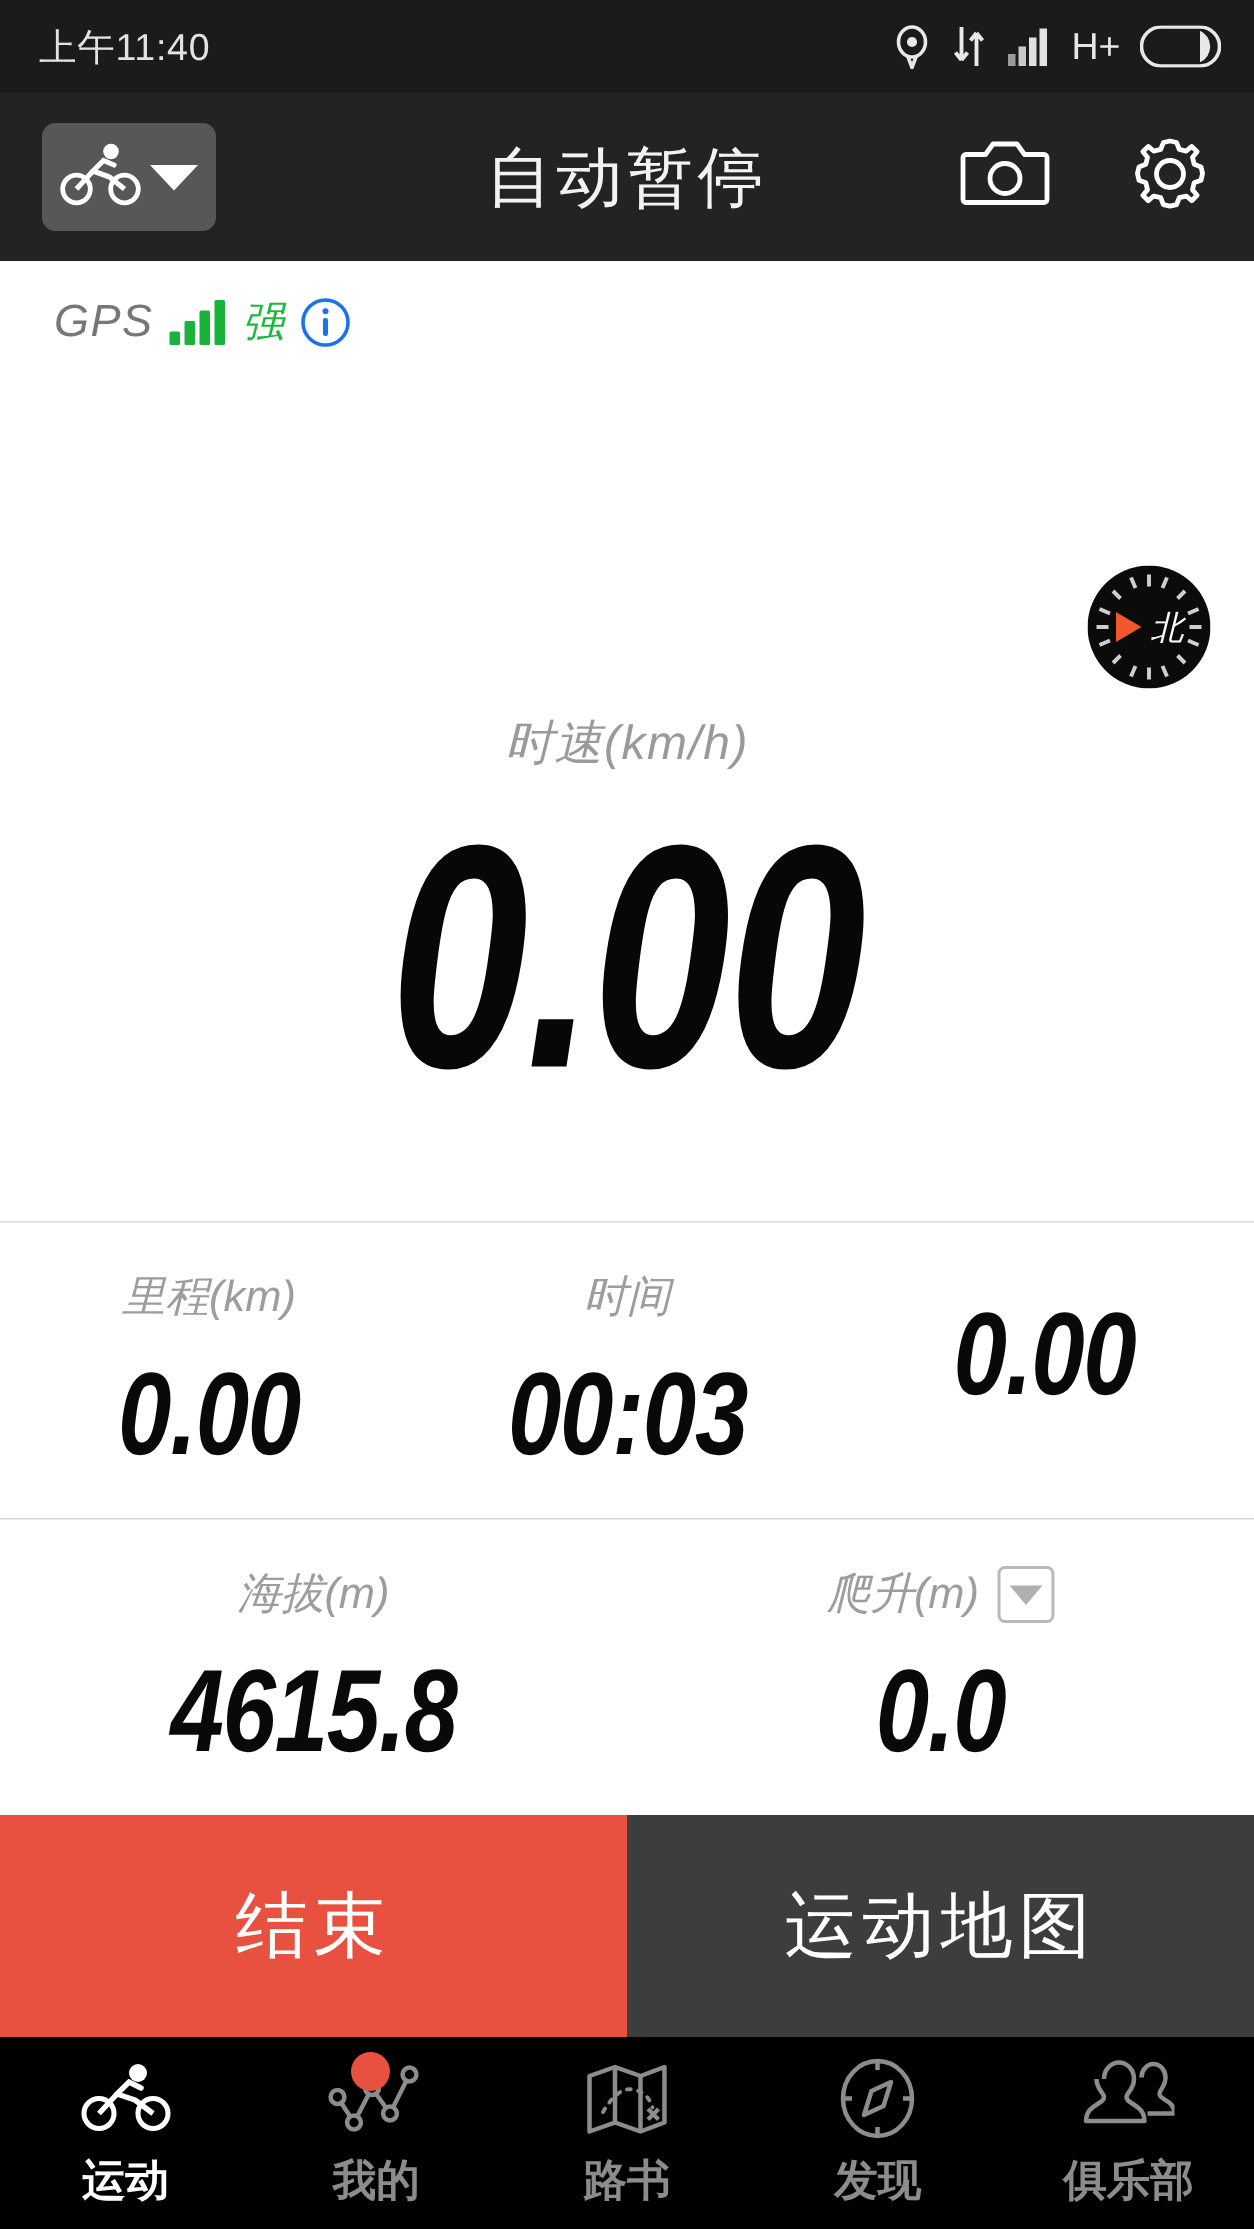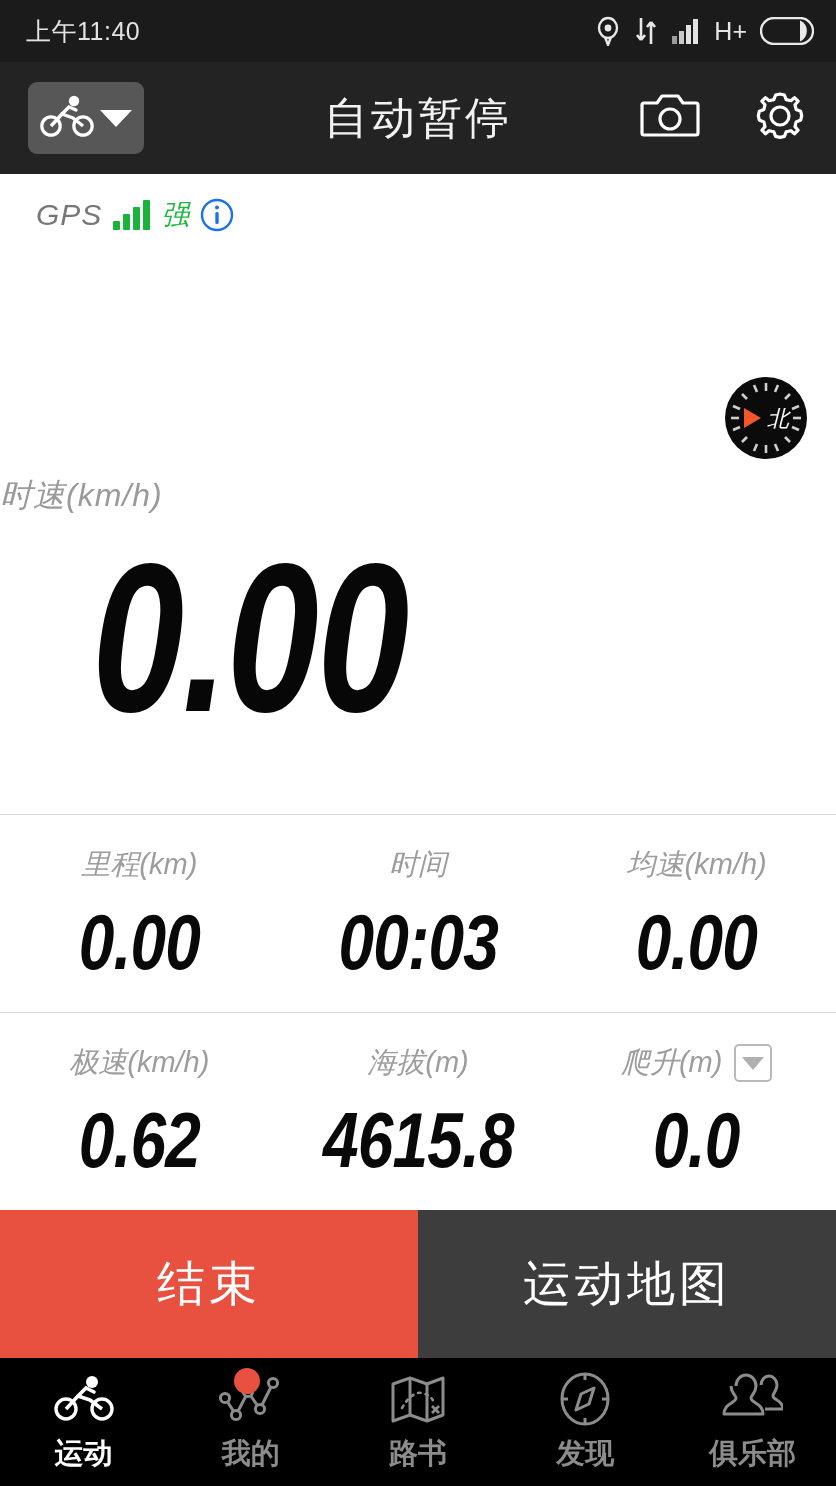--- a/index.html
+++ b/index.html
@@ -47,21 +47,21 @@
   .gps-row { position:absolute; top:22px; left:36px; display:flex; align-items:center; gap:11px; }
   .gps-text { font-size:30px; color:#777; letter-spacing:1px; }
   .gps-bars { display:flex; align-items:flex-end; gap:3px; height:30px; }
   .gps-bars i { width:7px; background:#19b33c; display:block; border-radius:1px; }
   .gps-strong { font-size:28px; color:#1fb83f; }
   .info-icon { width:34px;height:34px; }
 
   .compass { position:absolute; top:203px; right:29px; width:82px; height:82px; }
 
   
-  .speed-block { margin-top:300px; text-align:left; }
+  .speed-block { margin-top:300px; text-align:center; }
   .speed-label { font-size:32px; color:#9a9a9a; letter-spacing:1px; }
   .speed-value {
     font-size:212px; line-height:.92; color:#070707; font-weight:700;
     font-family:"Liberation Sans Narrow","Liberation Sans",sans-serif;
     transform:scaleX(.78); transform-origin:center; margin-top:22px; letter-spacing:-2px;
   }
 
   .divider { height:1px; background:#d8d8d8; width:100%; }
 
   .stats-row { display:flex; }
@@ -226,32 +226,27 @@
     <div class="stats-row">
       <div class="stat">
         <div class="stat-label">里程(km)</div>
         <div class="stat-value">0.00</div>
       </div>
       <div class="stat">
         <div class="stat-label">时间</div>
         <div class="stat-value">00:03</div>
       </div>
       <div class="stat">
-        <div class="stat-label">均速(km/h)</div>
         <div class="stat-value">0.00</div>
       </div>
     </div>
 
     <div class="divider"></div>
 
     <div class="stats-row">
-      <div class="stat">
-        <div class="stat-label">极速(km/h)</div>
-        <div class="stat-value">0.62</div>
-      </div>
       <div class="stat">
         <div class="stat-label">海拔(m)</div>
         <div class="stat-value">4615.8</div>
       </div>
       <div class="stat">
         <div class="stat-label">
           <span>爬升(m)</span>
           <span class="drop-box">
               <i></i>
             </span>

